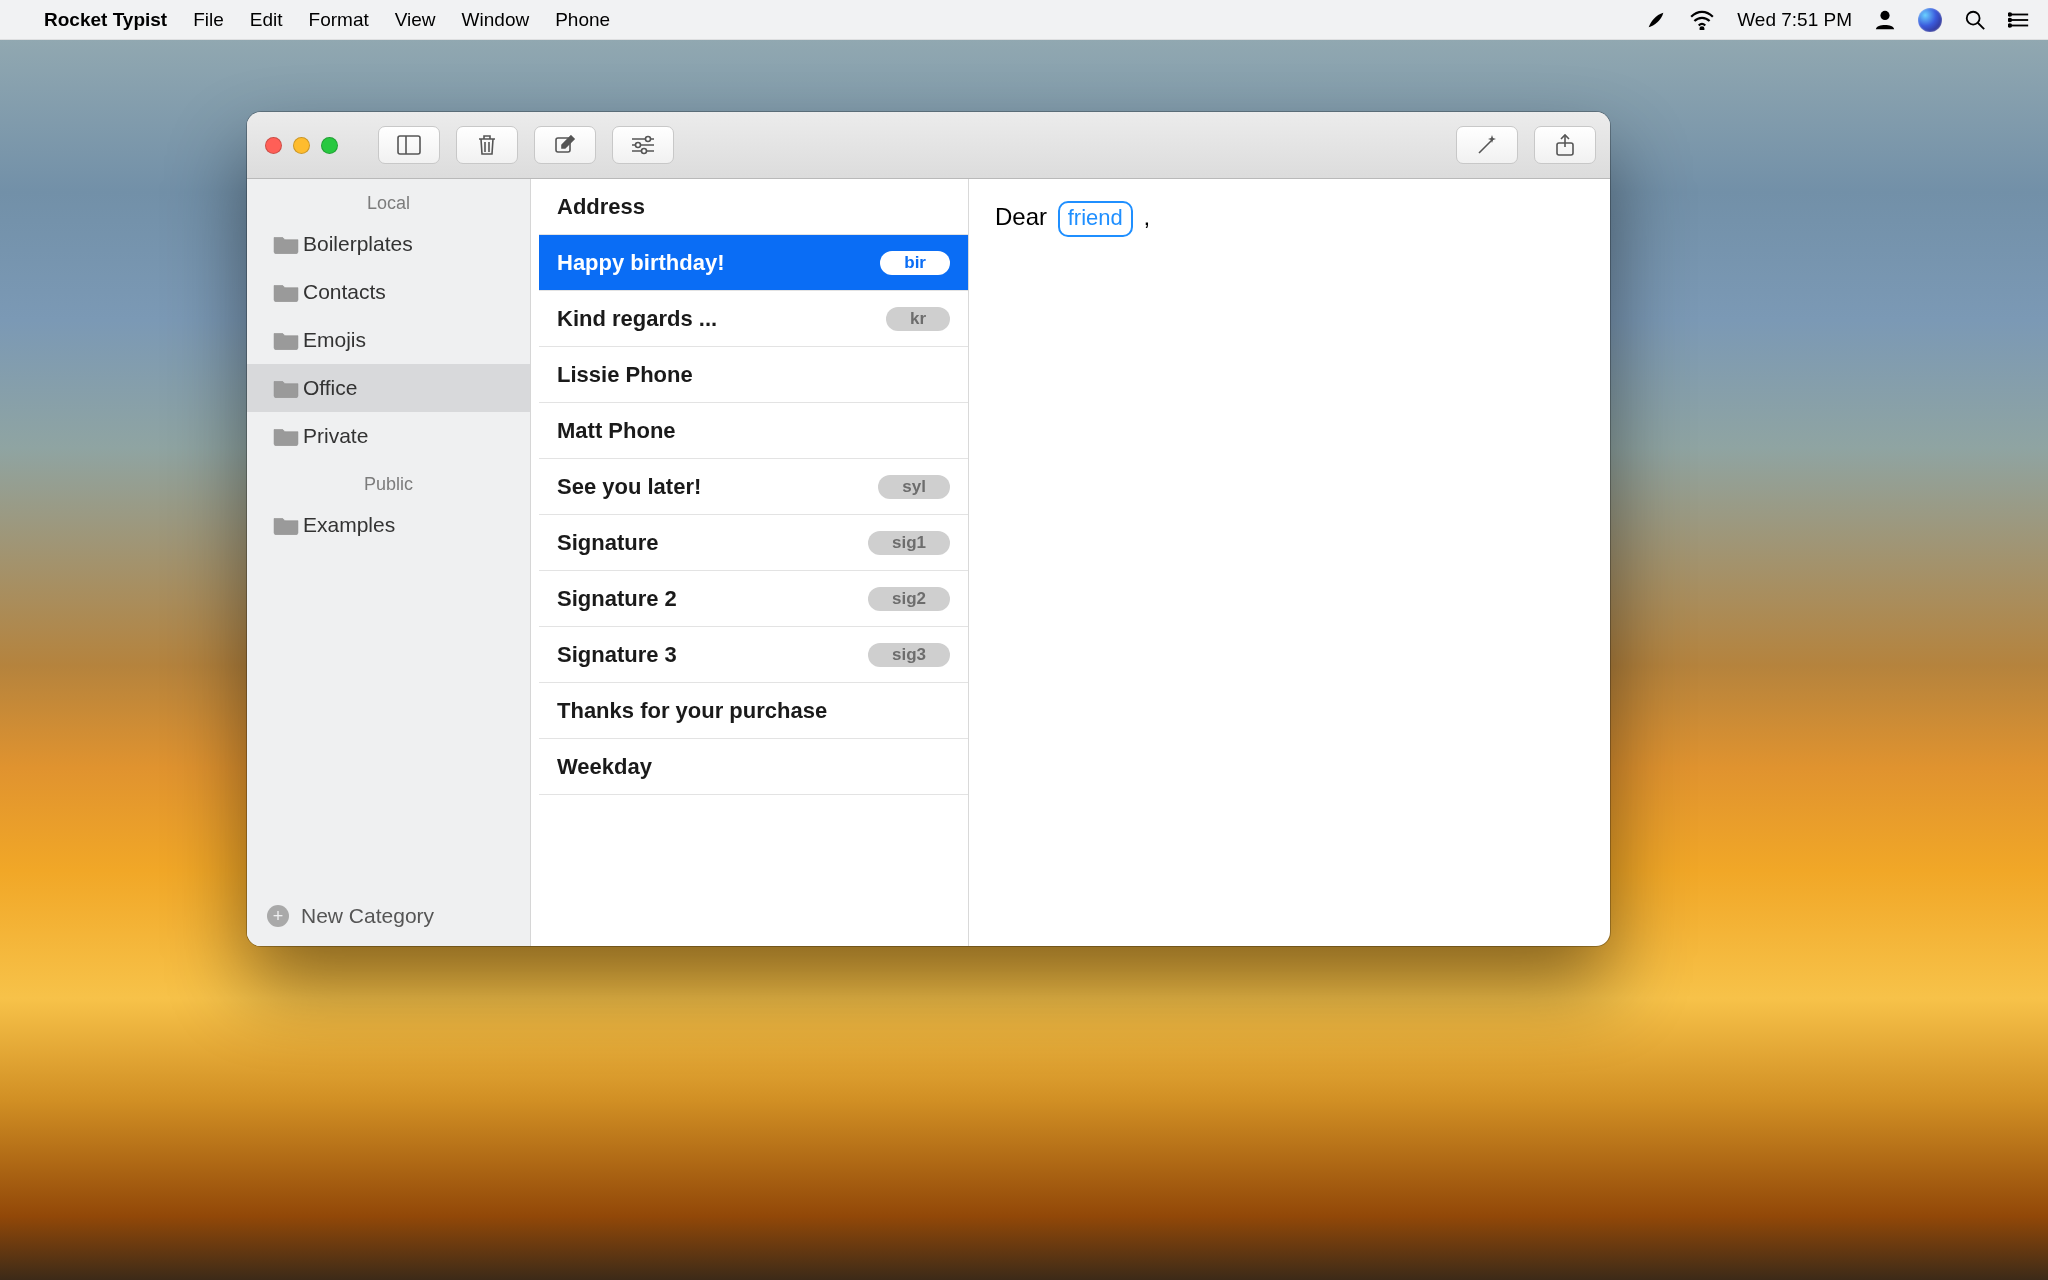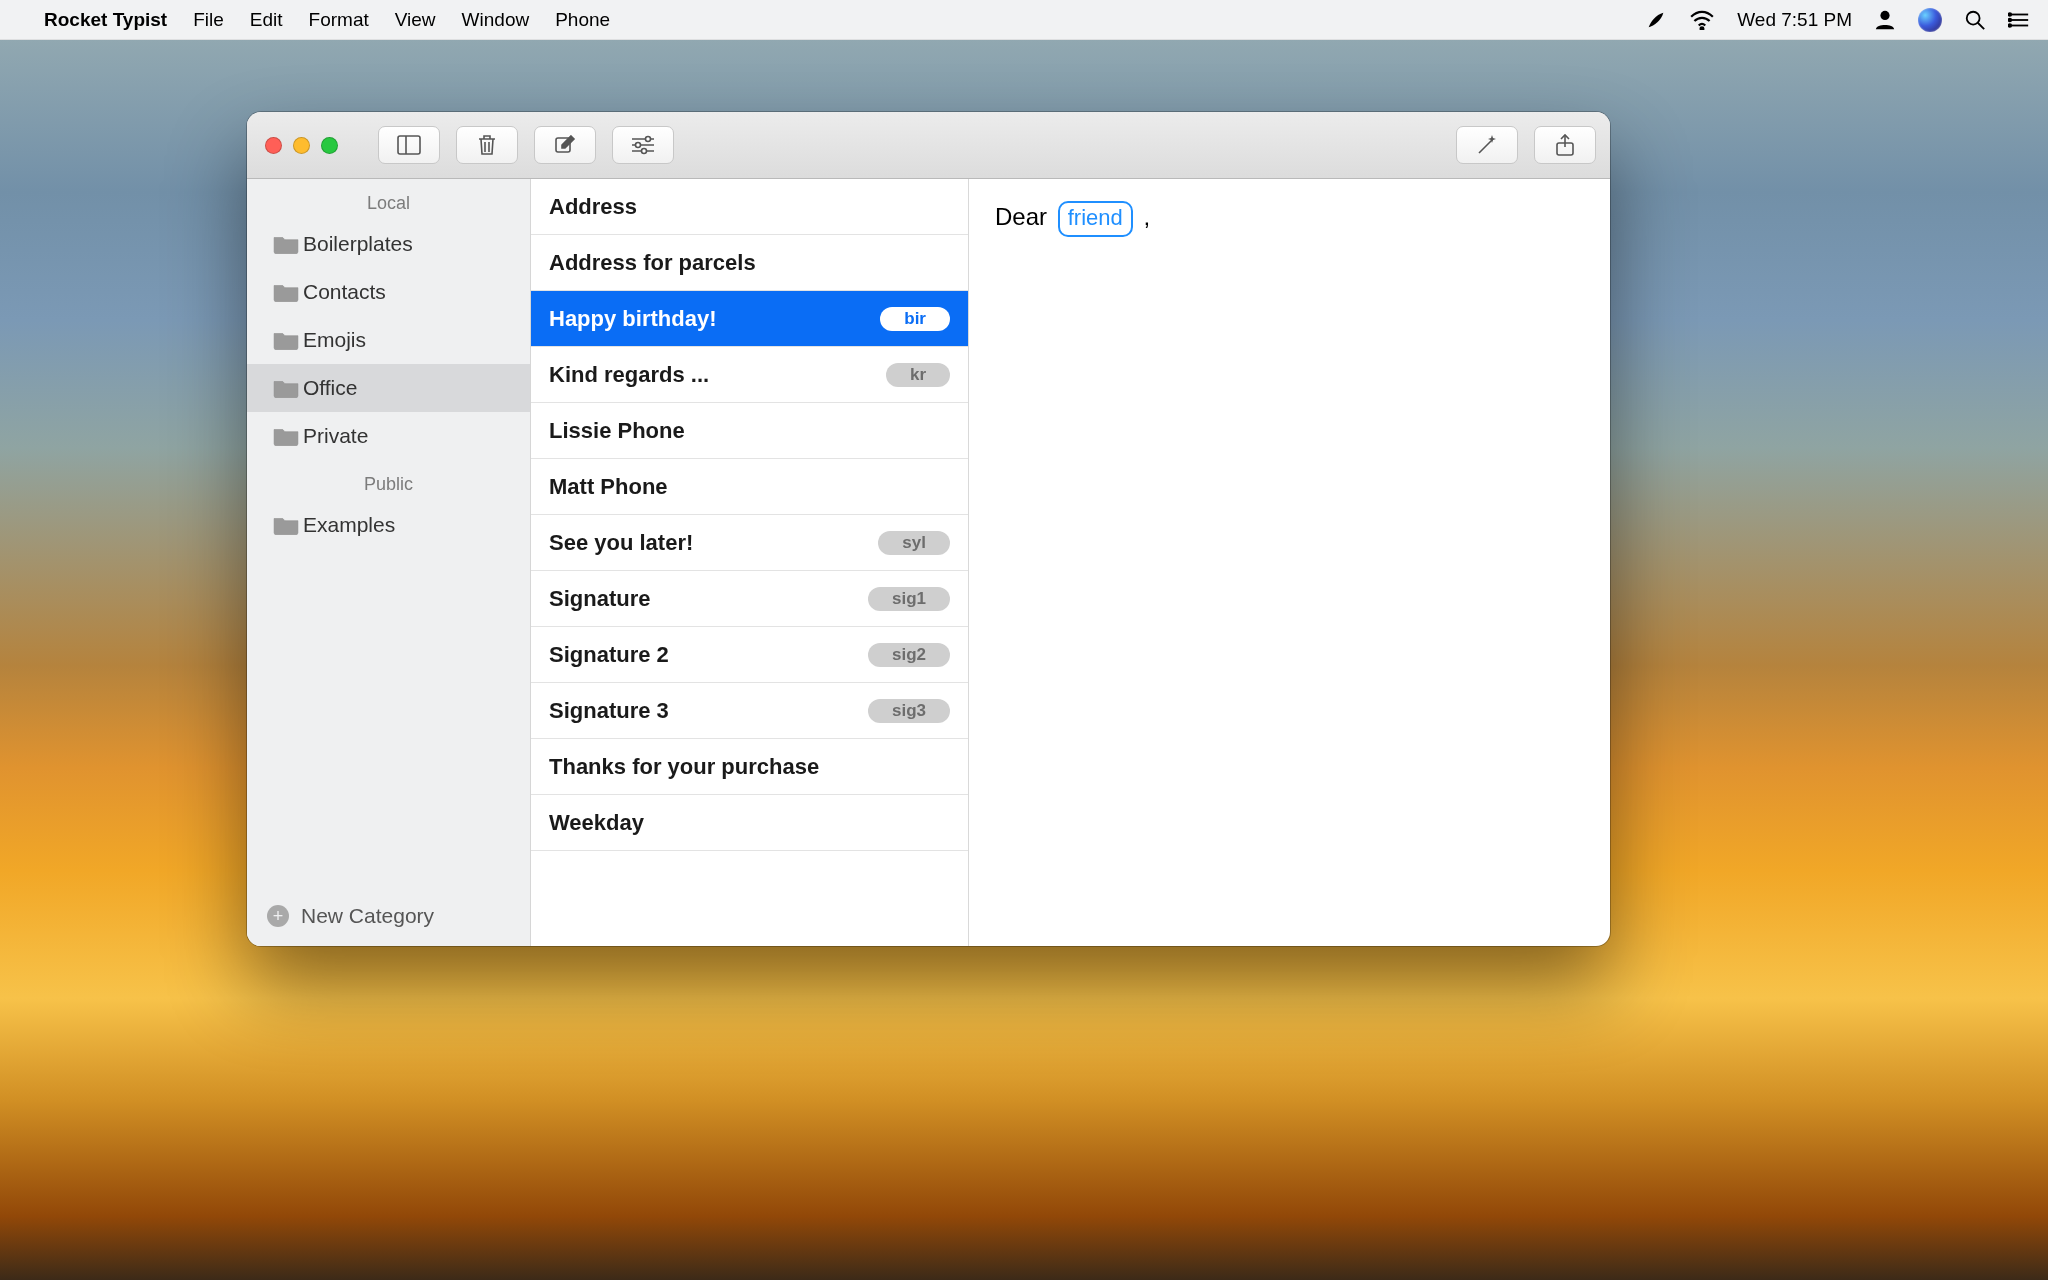--- a/index.html
+++ b/index.html
@@ -111,21 +111,21 @@
     width:438px;
     border-right:1px solid #d9d9d9;
     overflow:auto;
     background:#fff;
   }
   .snip {
     display:flex; align-items:center; justify-content:space-between;
     padding: 0 18px;
     height:56px;
     border-bottom:1px solid #e3e3e3;
-    font-size:22px; font-weight:700; color:#1a1a1a;
+    font-size:22px; font-weight:700; color:#1a1a1a;margin-left:8px;
   }
   .snip.selected { background:#0a6df5; color:#fff; }
   .abbr {
     background:#cfcfcf; color:#6d6d6d;
     font-size:17px; font-weight:700;
     padding:2px 24px; border-radius:14px;
   }
   .snip.selected .abbr { background:#fff; color:#0a6df5; }
 
   
@@ -306,23 +306,20 @@
       <div class="new-cat">
         <span class="plus-circle">+</span>
         <span>New Category</span>
       </div>
     </div>
 
     <div class="snippets" id="snippet-list">
         <div class="snip">
           <span>Address</span>
         </div>
-        <div class="snip">
-          <span>Address for parcels</span>
-        </div>
         <div class="snip selected">
           <span>Happy birthday!</span>
           <span class="abbr">bir</span>
         </div>
         <div class="snip">
           <span>Kind regards ...</span>
           <span class="abbr">kr</span>
         </div>
         <div class="snip">
           <span>Lissie Phone</span>

